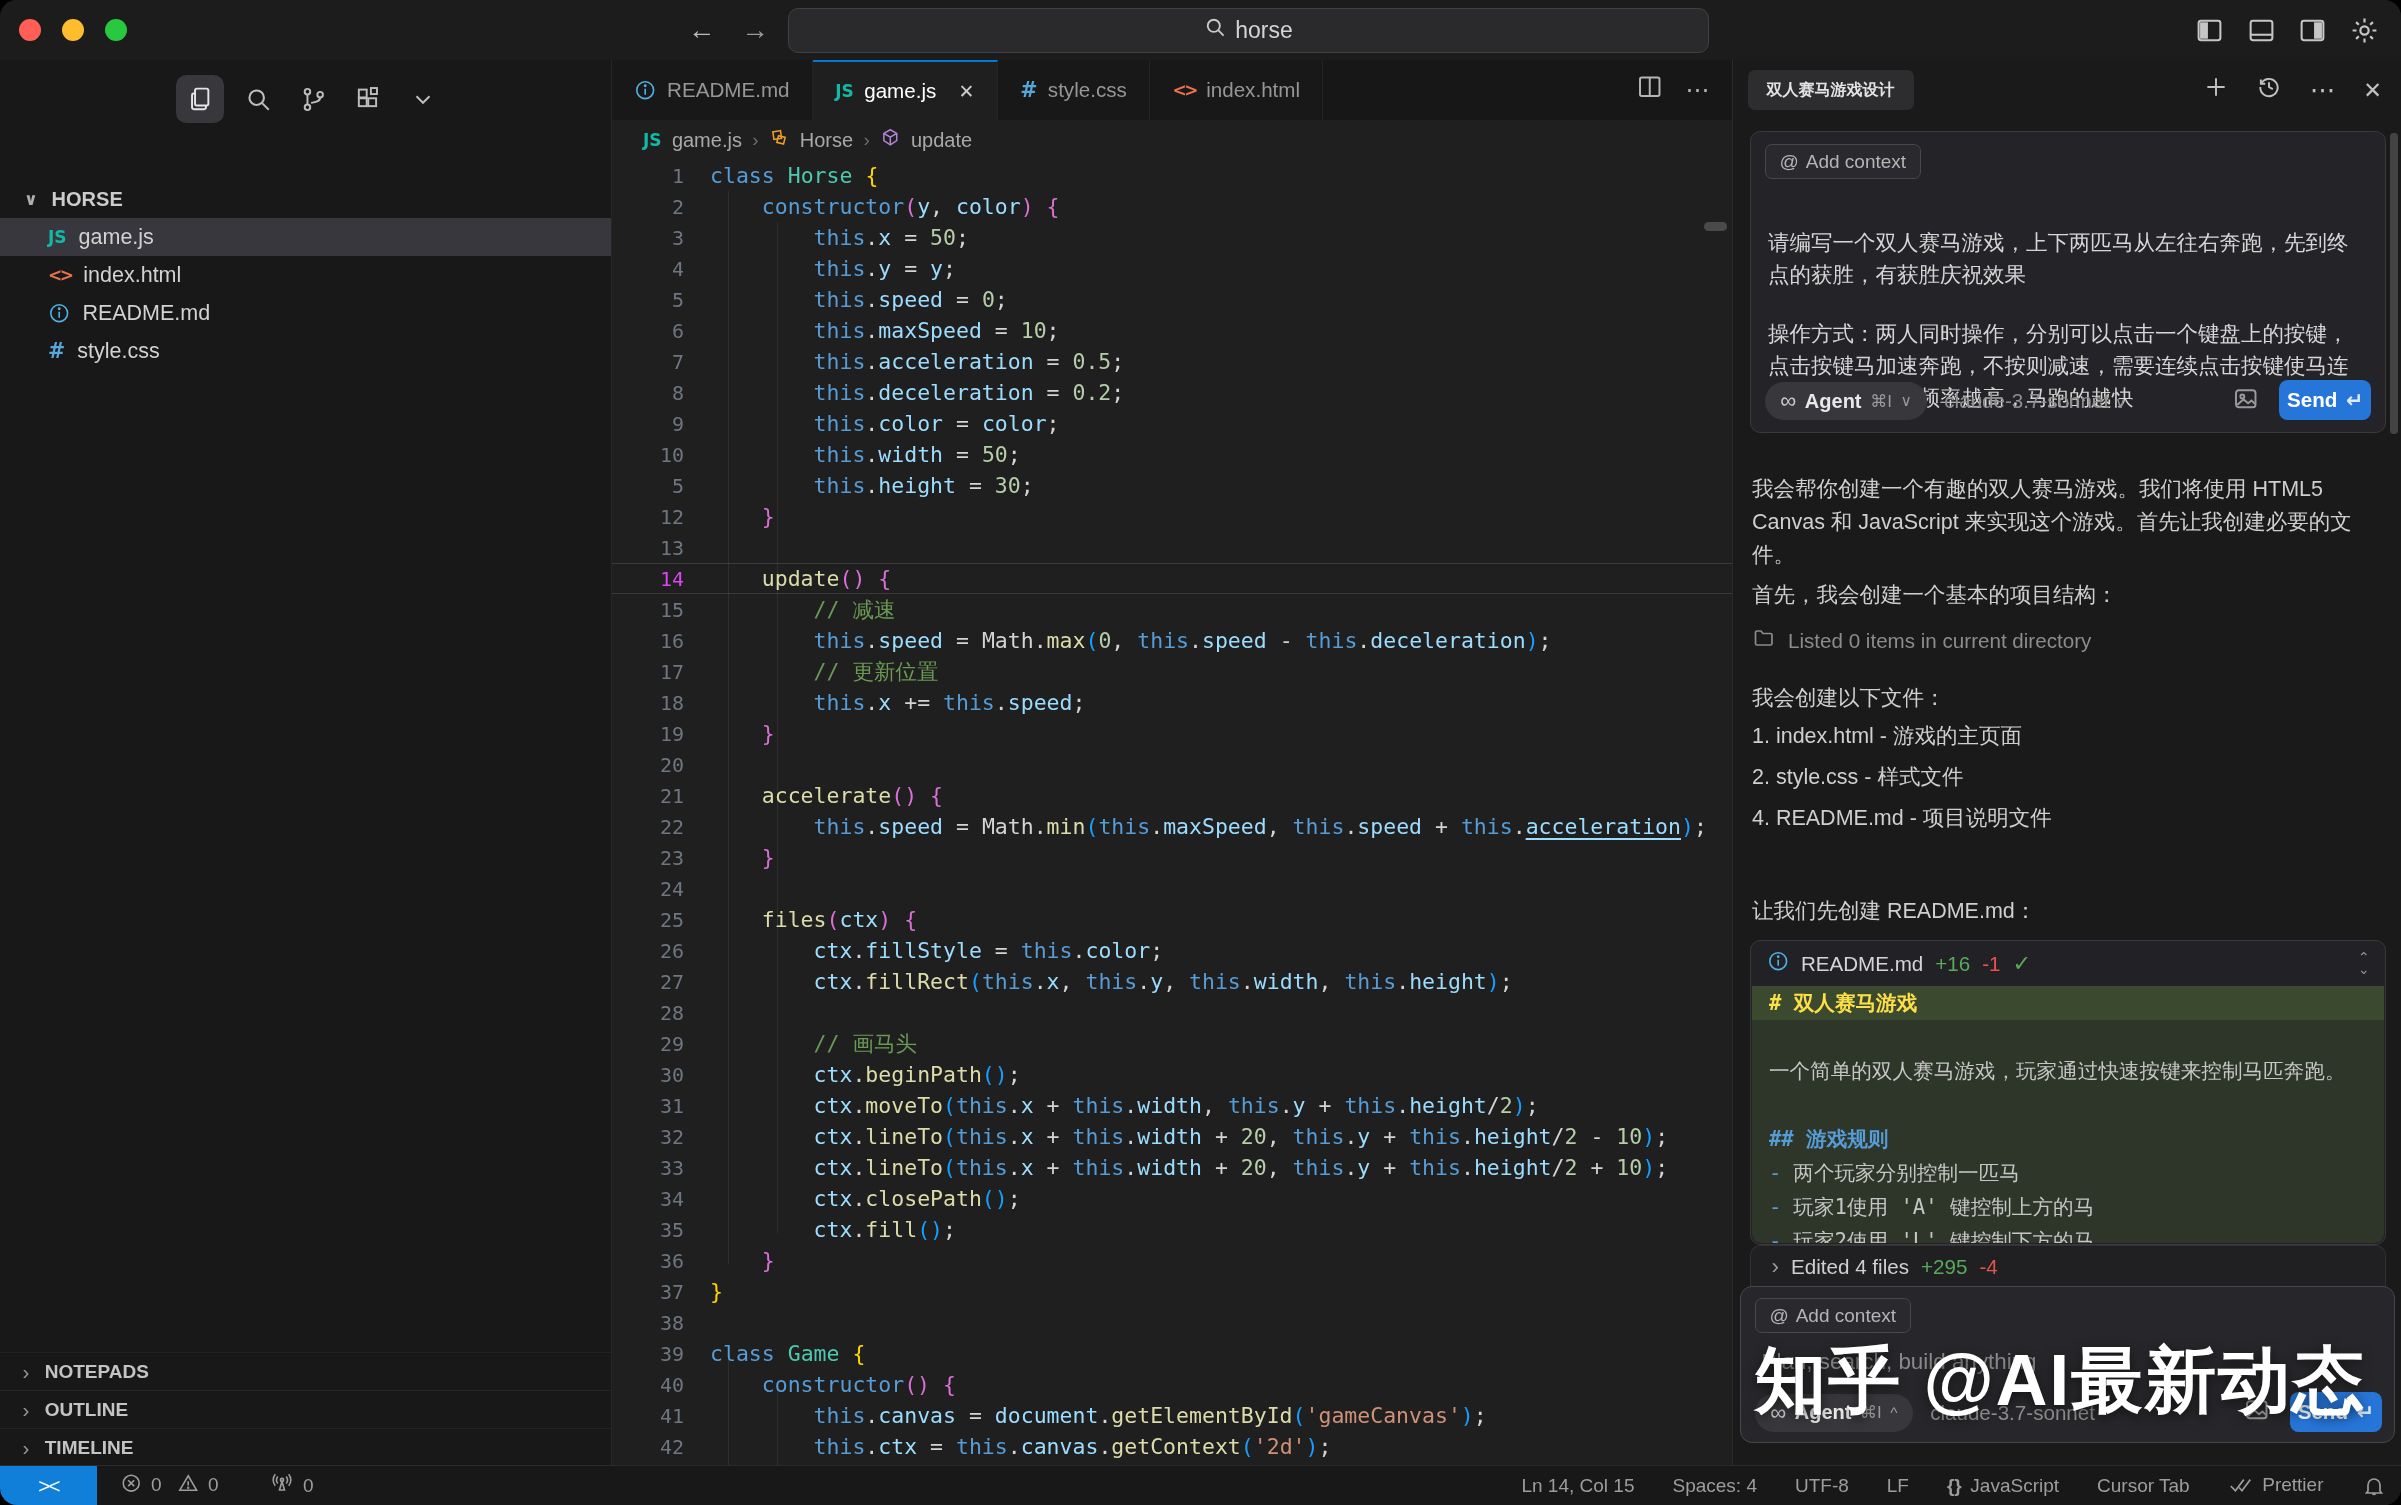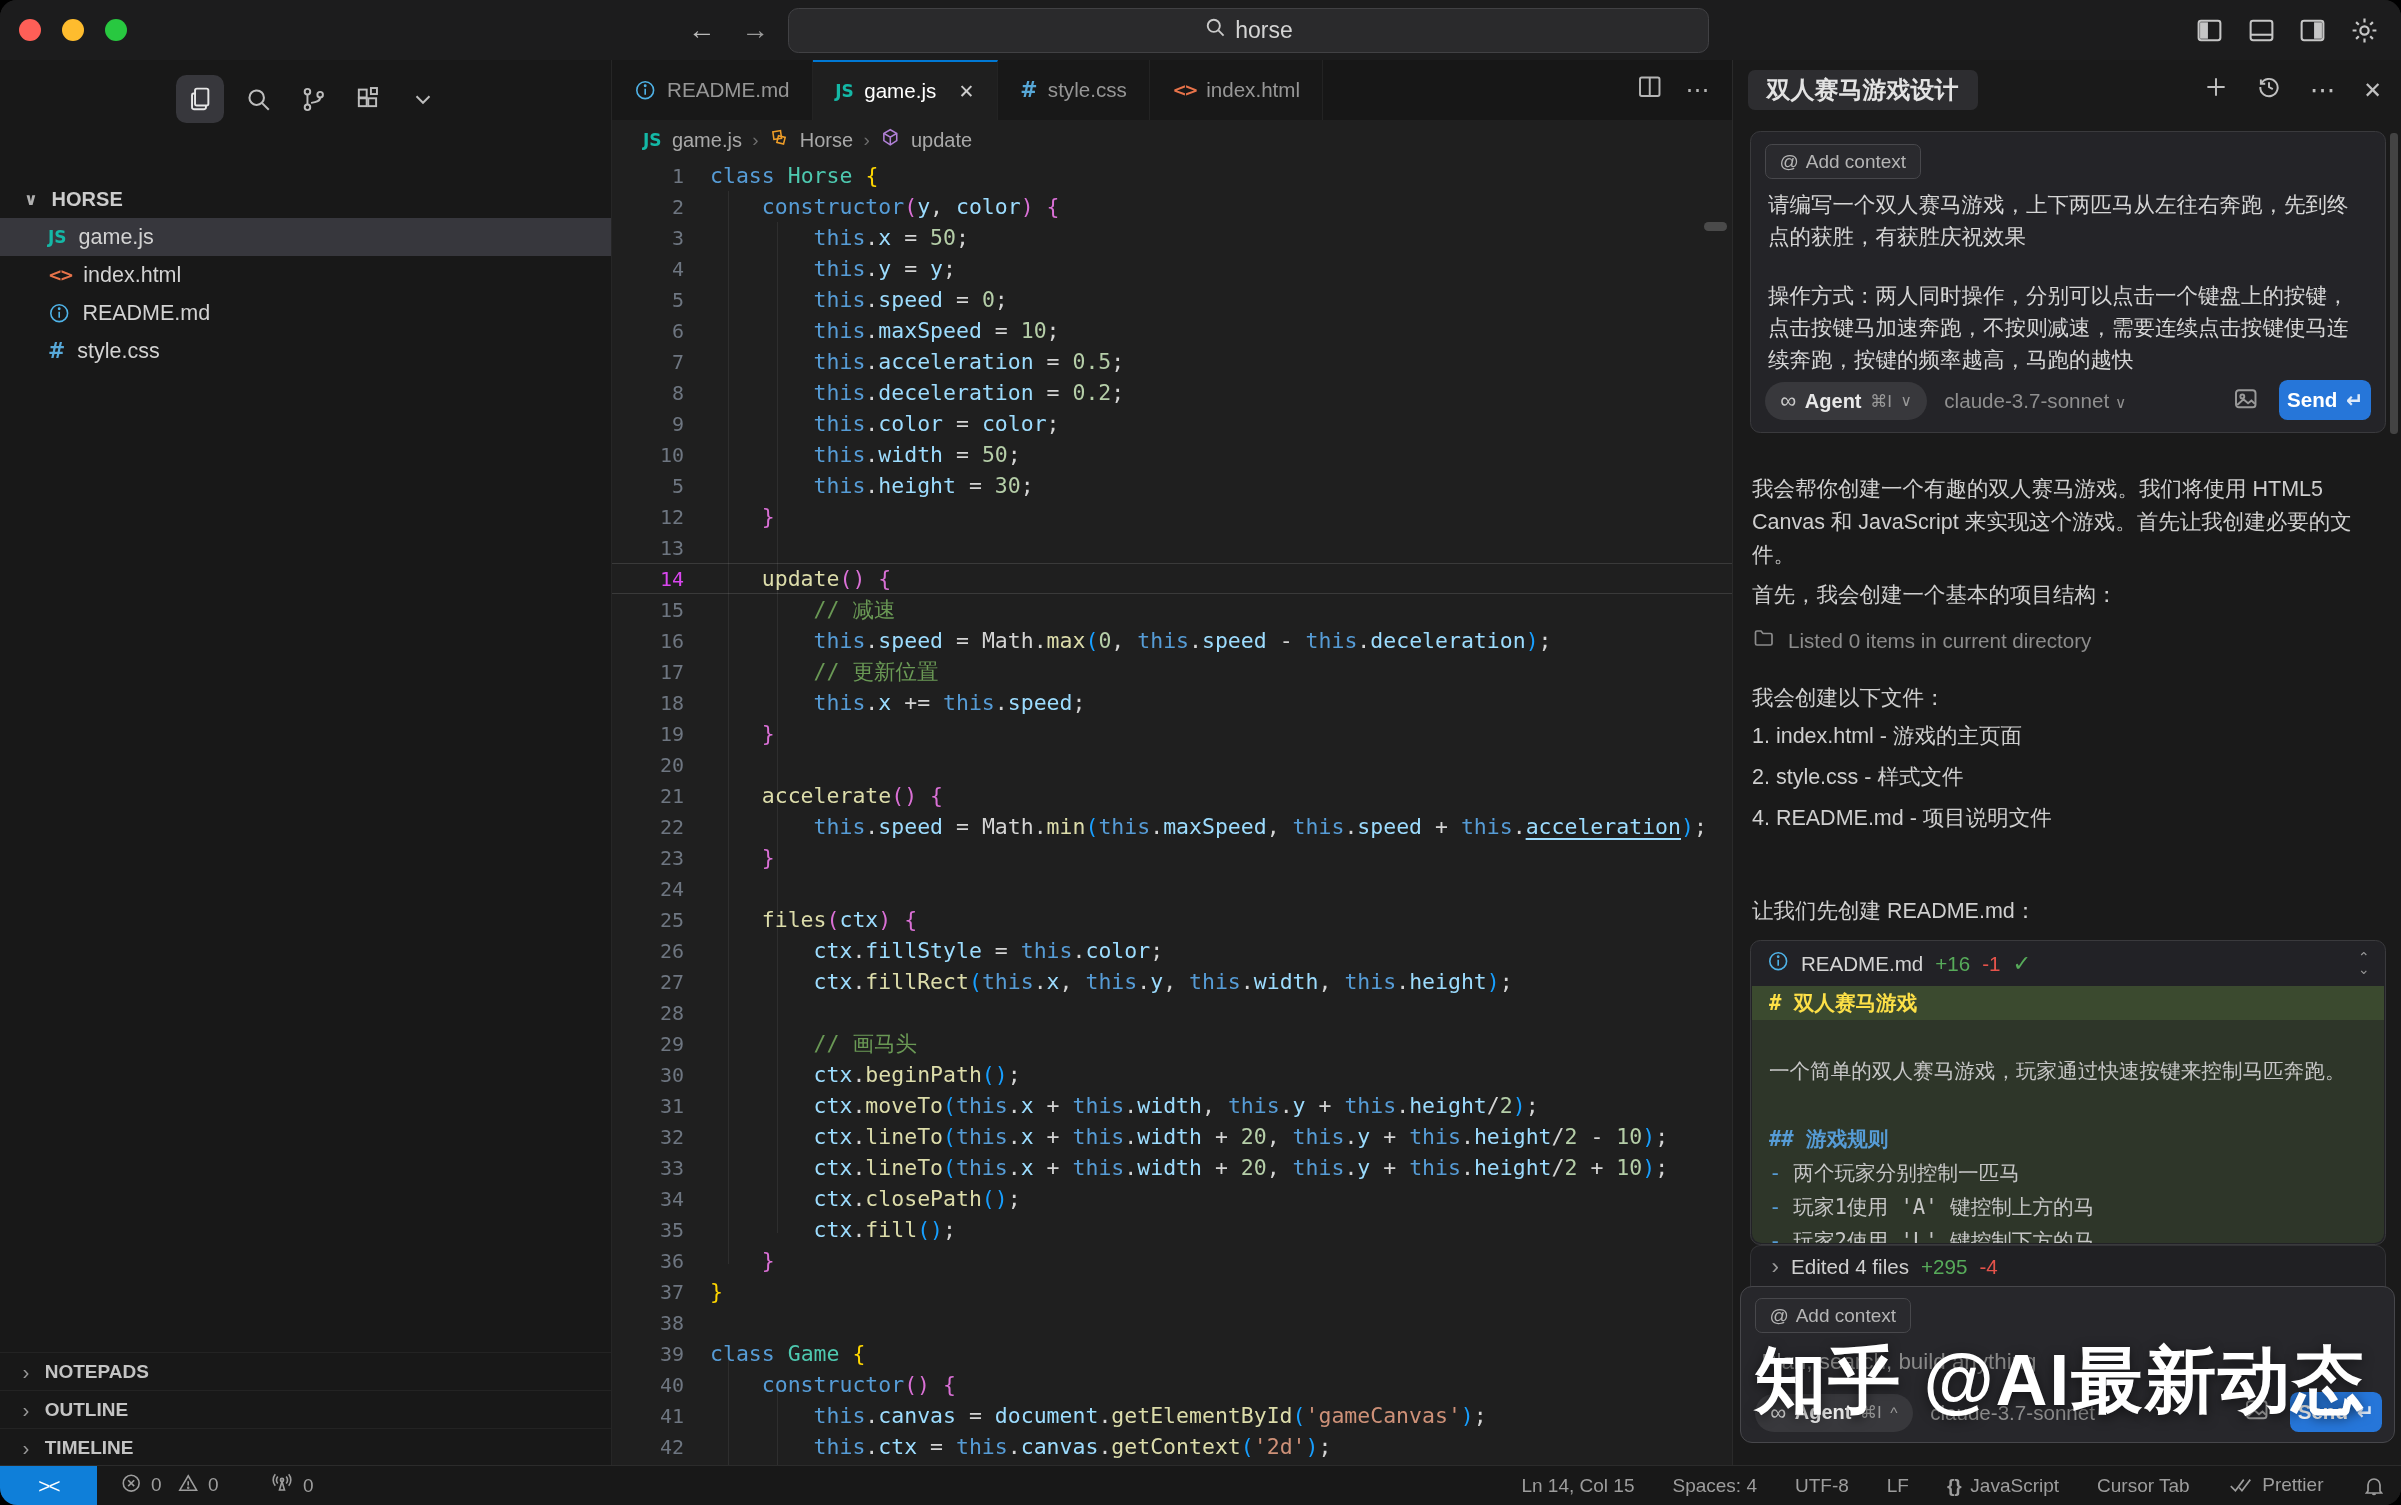--- a/index.html
+++ b/index.html
@@ -50,25 +50,25 @@
   .ln{width:72px;text-align:right;padding-right:26px;flex:none;color:#6e7681;font-family:"DejaVu Sans Mono",monospace;font-size:20px;}
   .cur .ln{color:#d946ef;}
   .cl{margin:0;font-family:"DejaVu Sans Mono",monospace;font-size:21.5px;white-space:pre;}
   .tk-k{color:#569CD6}.tk-c{color:#4EC9B0}.tk-f{color:#DCDCAA}.tk-p{color:#9CDCFE}
   .tk-n{color:#B5CEA8}.tk-s{color:#CE9178}.tk-m{color:#6A9955}.tk-w{color:#D4D4D4}
   .tk-b1{color:#FFD700}.tk-b2{color:#DA70D6}.tk-b3{color:#179FFF}
   .tk-u{color:#9CDCFE;text-decoration:underline;text-underline-offset:4.3px;}
   .scrollthumb{position:absolute;right:5.2px;top:62px;width:22.4px;height:8.6px;border-radius:4.3px;background:#4a4a4a;}
   
   .chat-header{position:absolute;left:0;top:0;width:100%;height:60px;}
-  .chat-tab{position:absolute;left:14.6px;top:10.3px;height:40px;padding:0 19px;background:#2d2d30;border-radius:6.9px;display:flex;align-items:center;color:#e3e3e3;font-size:24px;font-weight:bold;}
+  .chat-tab{position:absolute;left:14.6px;top:10.3px;height:40px;padding:0 19px;background:#2d2d30;border-radius:6.9px;display:flex;align-items:center;color:#e3e3e3;font-size:16px;font-weight:bold;}
   .chat-hicons{position:absolute;right:19px;top:0;height:60px;display:flex;align-items:center;gap:27.5px;color:#c0c0c0;font-size:26px;}
   .card{position:absolute;background:#242428;border:0.9px solid #3a3a3d;border-radius:10.3px;box-sizing:border-box;}
   .chip{display:inline-flex;align-items:center;gap:6.9px;height:33px;padding:0 13.8px;border:0.9px solid #48484c;border-radius:6.9px;color:#b5b5b5;font-size:19px;background:#2a2a2e;}
-  .usertext{position:absolute;left:17px;right:17px;color:#d6d6d6;font-size:21.5px;line-height:32px;}
+  .usertext{position:absolute;left:17px;right:17px;color:#d6d6d6;font-size:21.5px;line-height:32px;margin-top:38px;}
   .agent-chip{display:inline-flex;align-items:center;gap:8.6px;height:38px;padding:0 15.5px;background:#38383c;border-radius:19px;color:#e8e8e8;font-size:20px;}
   .agent-chip .inf{font-size:22.4px;color:#c9c9c9}
   .agent-chip .kbd{color:#9a9a9a;font-size:17px;}
   .agent-chip .vee{color:#9a9a9a;font-size:15.5px;}
   .model{color:#8f8f8f;font-size:20.6px;}
   .sendbtn{display:inline-flex;align-items:center;gap:8.6px;height:40px;padding:0 8px;background:#2676d9;border-radius:8.6px;color:#fff;font-size:20.6px;font-weight:bold;}
   .resp{position:absolute;left:19px;right:17px;color:#cfcfcf;font-size:21.5px;line-height:33px;}
   .toolrow{position:absolute;left:19px;display:flex;align-items:center;gap:12px;color:#8c8c8c;font-size:20.6px;}
   .filelist{position:absolute;left:19px;right:17px;color:#cfcfcf;font-size:21.5px;}
   .filelist div{height:41px;}

